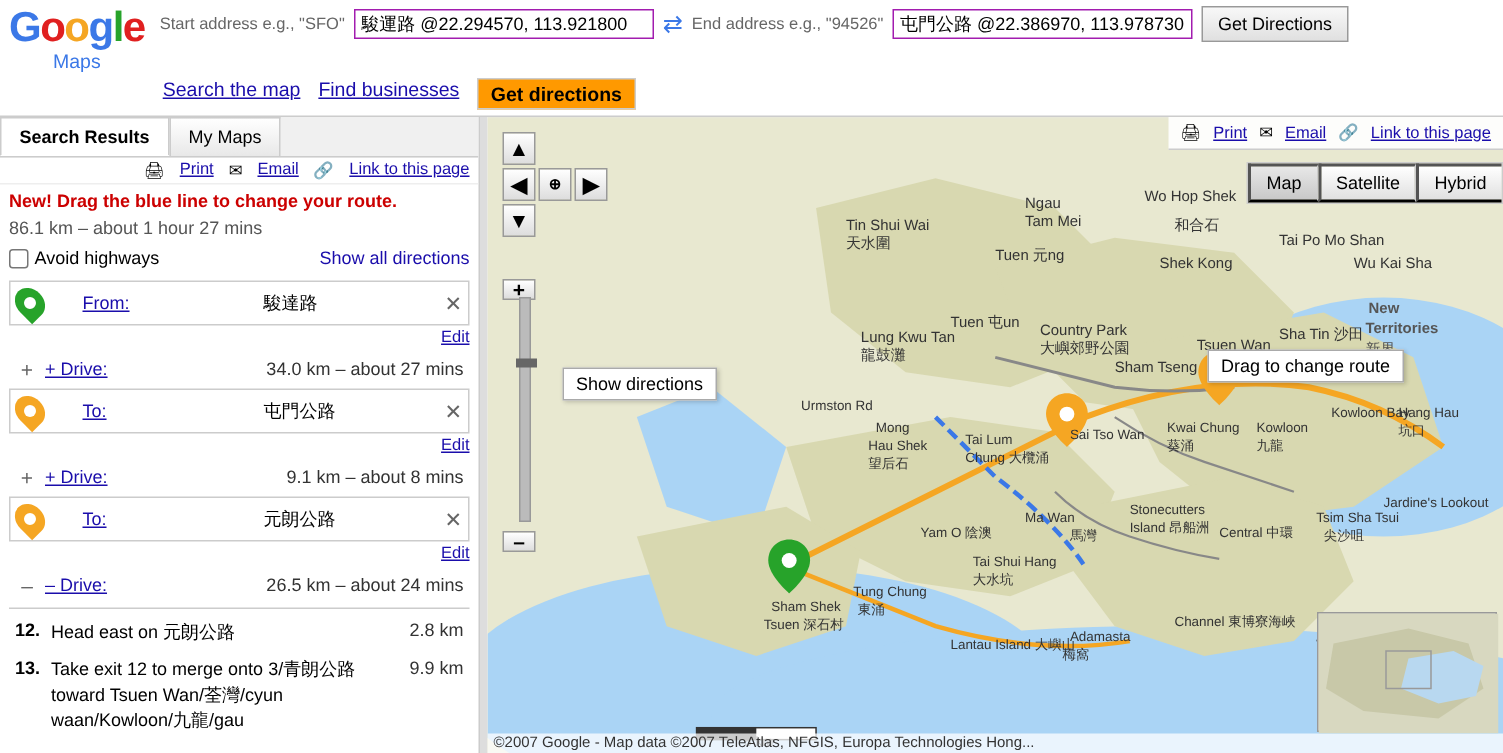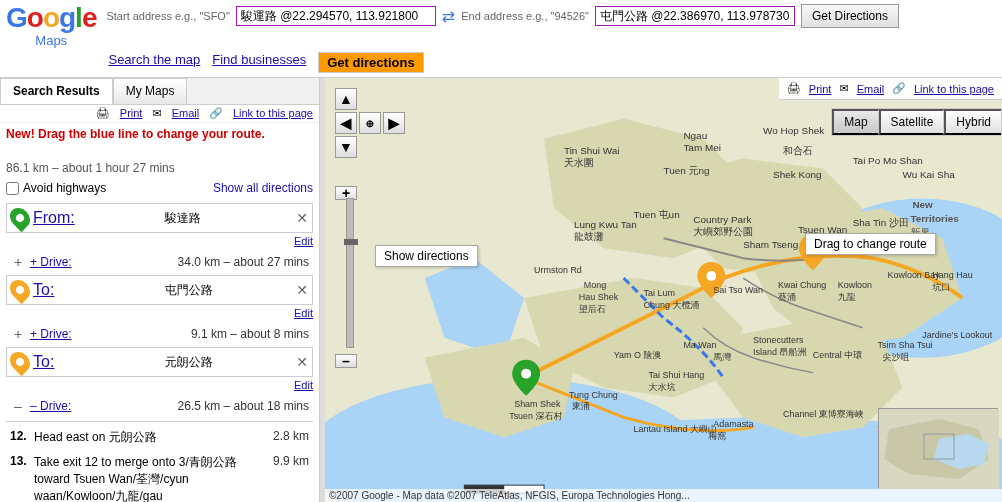--- a/index.html
+++ b/index.html
@@ -142,21 +142,21 @@
     }
 
     #panel-content {
       overflow-y: auto;
       flex: 1;
       padding: 4px 6px;
     }
 
     .notice-text {
       color: #c00;
-      margin-bottom: 20px;
+      margin-bottom: 4px;
       font-size: 12px;
     }
     .notice-text span { color: #c00; font-weight: bold; }
     .distance-time {
       color: #555;
       margin-bottom: 6px;
       font-size: 12px;
     }
     .avoid-row {
       display: flex;
@@ -206,22 +206,23 @@
       background: #fff;
       border-radius: 50%;
       top: 50%;
       left: 50%;
       transform: translate(-50%, -50%);
     }
     .waypoint-label {
       color: #1a0dab;
       text-decoration: underline;
       cursor: pointer;
-      font-size: 16px;
+      font-size: 12px;
       flex: 1;
+      margin-left: 22px;
     }
     .waypoint-text {
       font-size: 12px;
       flex: 1;
     }
     .waypoint-close {
       color: #666;
       cursor: pointer;
       font-size: 14px;
     }
@@ -585,21 +586,21 @@
         <div class="waypoint-icon yellow"></div>
         <span class="waypoint-label">To:</span>
         <span class="waypoint-text">元朗公路</span>
         <span class="waypoint-close">✕</span>
       </div>
       <a class="edit-link">Edit</a>
 
       <div class="drive-row">
         <span class="drive-icon minus">–</span>
         <span class="drive-label">– Drive:</span>
-        <span class="drive-dist">26.5 km – about 18 mins</span>
+        <span class="drive-dist">26.5 km – about 24 mins</span>
       </div>
 
       <div class="separator-line"></div>
 
       <div class="step-row">
         <span class="step-num">12.</span>
         <span class="step-text">Head east on 元朗公路</span>
         <span class="step-dist">2.8 km</span>
       </div>
 

